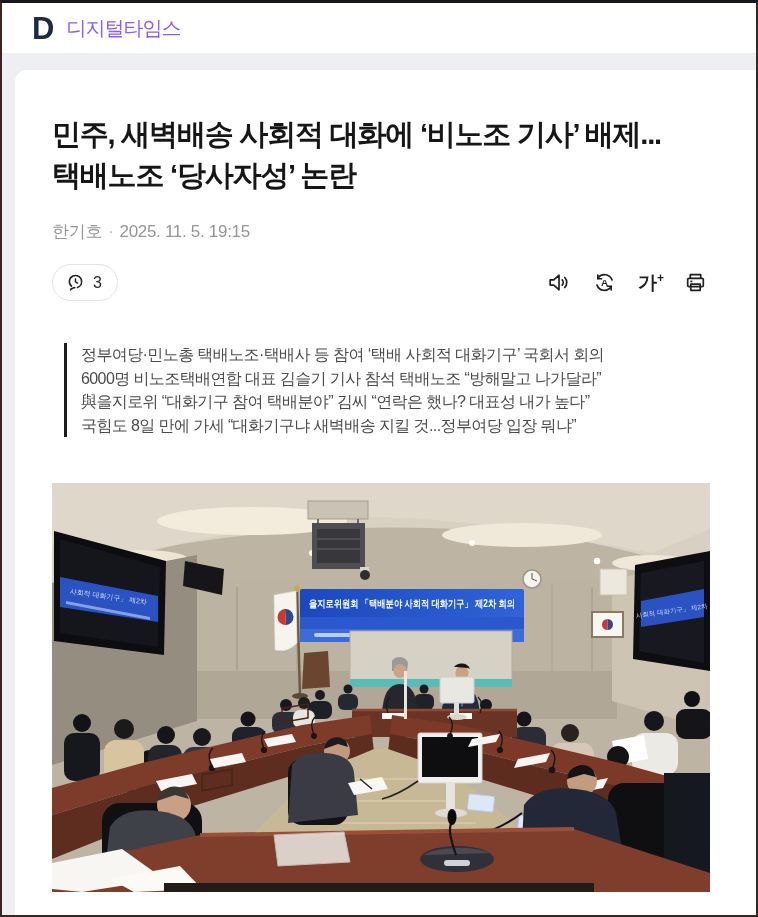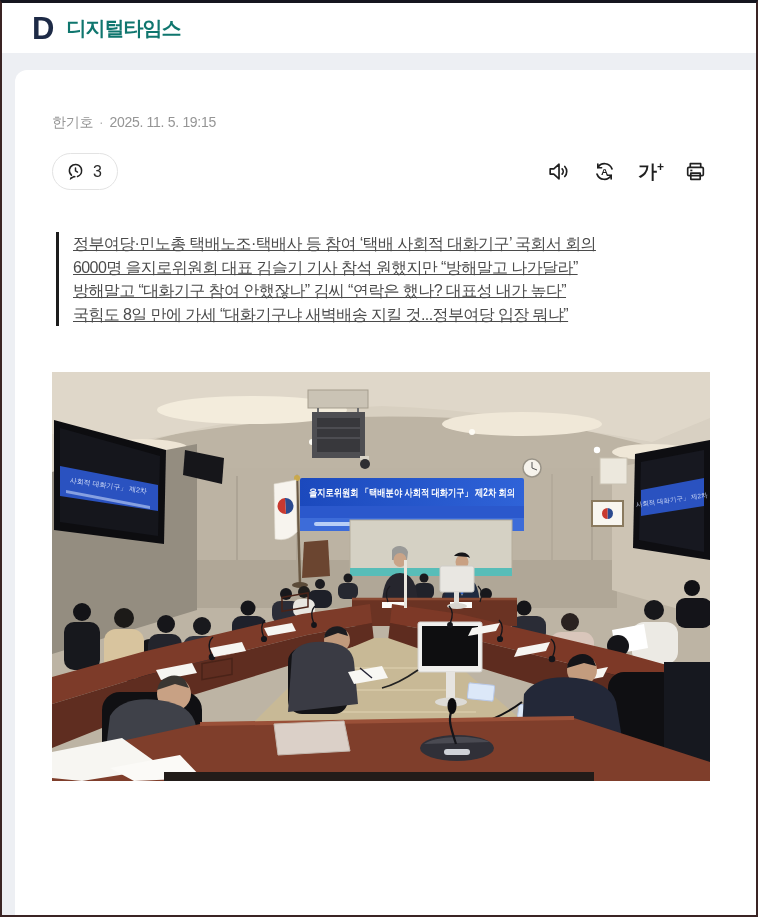--- a/index.html
+++ b/index.html
@@ -3,26 +3,26 @@
 <meta charset="utf-8">
 <style>
   html,body{margin:0;padding:0;}
   body{font-family:"Liberation Sans","DejaVu Sans",sans-serif;background:#ffffff;}
   .frame{position:relative;width:758px;height:917px;box-sizing:border-box;
     border-left:2px solid #3a2424;border-right:2px solid #3a2424;border-bottom:2px solid #3a2424;
     border-top:3px solid #16161f;background:#edeff3;overflow:hidden;}
   .site-header{height:50px;background:#ffffff;display:flex;align-items:center;padding-left:30px;}
   .logo-d{font-weight:900;font-size:31px;color:#1d2a46;line-height:1;letter-spacing:-1px;
     font-family:"Liberation Sans","DejaVu Sans",sans-serif;}
-  .brand{margin-left:13px;font-size:20px;font-weight:700;color:#0f766e;letter-spacing:-1px;}
+  .brand{margin-left:13px;font-size:20px;font-weight:400;color:#8b5cf6;letter-spacing:-1px;}
   .card{margin-left:13px;margin-top:17px;background:#ffffff;border-top-left-radius:12px;
     min-height:848px;padding:44px 46px 0 37px;box-sizing:border-box;}
   .title{margin:0;color:#161616;font-size:29px;font-weight:700;letter-spacing:-1.2px;line-height:1.42;}
   .title span{display:block;}
-  .byline{font-size:14px;color:#959595;letter-spacing:-0.3px;}
+  .byline{margin-top:24px;font-size:17px;color:#959595;letter-spacing:-0.3px;}
   .byline .sep{margin:0 6px;color:#b5b5b5;}
   .actions{margin-top:21px;display:flex;align-items:center;justify-content:space-between;}
   .comment-pill{display:flex;align-items:center;gap:7px;border:1px solid #e3e3e3;border-radius:20px;
     padding:7px 15px 7px 12px;background:#fff;cursor:pointer;}
   .comment-pill .cnt{font-size:16px;color:#2a2a2a;font-weight:500;}
   .tool-icons{display:flex;align-items:center;gap:21px;padding-right:2px;}
   .tool-btn{background:none;border:none;padding:0;cursor:pointer;display:flex;align-items:center;color:#1f1f1f;}
   .ga-plus{font-size:19px;font-weight:600;color:#1f1f1f;letter-spacing:-1px;position:relative;line-height:1;}
   .ga-plus .plus{font-size:12px;font-weight:700;position:relative;top:-7px;left:1px;}
   .quote{margin-top:42px;border-left:3px solid #1c1c1c;padding-left:14px;
@@ -35,20 +35,24 @@
 
 <div class="frame">
 
   <header class="site-header">
     <span class="logo-d">D</span>
     <span class="brand">디지털타임스</span>
   </header>
 
   <main class="card">
 
+    <h1 class="title">
+      <span>민주, 새벽배송 사회적 대화에 ‘비노조 기사’ 배제...</span>
+      <span>택배노조 ‘당사자성’ 논란</span>
+    </h1>
 
     <div class="byline">
       <span>한기호</span><span class="sep">·</span><span>2025. 11. 5. 19:15</span>
     </div>
 
     <div class="actions">
       <button class="comment-pill">
         <span style="display:flex;">
           <svg width="21" height="21" viewBox="0 0 24 24" fill="none" stroke="#222" stroke-width="1.7" stroke-linecap="round">
             <path d="M19 11a7 7 0 1 0-11.6 5.2L6.6 20l3.6-2.2A7 7 0 0 0 19 11Z" stroke-dasharray="28 3 6 3"></path>
@@ -90,24 +94,24 @@
               <path d="M7 8V4.5h10V8"></path>
               <rect x="4.5" y="8" width="15" height="8" rx="1.2"></rect>
               <rect x="7.5" y="13.5" width="9" height="6"></rect>
               <path d="M7 11h2"></path>
             </svg>
           </span>
         </button>
       </div>
     </div>
 
-    <blockquote class="quote" style="margin:42px 0 0 4px;text-decoration:underline;">
+    <blockquote class="quote" style="margin:42px 0 0 12px;">
       <div>정부여당·민노총 택배노조·택배사 등 참여 ‘택배 사회적 대화기구’ 국회서 회의</div>
-      <div>6000명 을지로위원회 대표 김슬기 기사 참석 원했지만 “방해말고 나가달라”</div>
-      <div>방해말고 “대화기구 참여 안했잖나” 김씨 “연락은 했나? 대표성 내가 높다”</div>
+      <div>6000명 비노조택배연합 대표 김슬기 기사 참석 택배노조 “방해말고 나가달라”</div>
+      <div>與을지로위 “대화기구 참여 택배분야” 김씨 “연락은 했나? 대표성 내가 높다”</div>
       <div>국힘도 8일 만에 가세 “대화기구냐 새벽배송 지킬 것...정부여당 입장 뭐냐”</div>
     </blockquote>
 
     <figure class="photo-wrap" style="margin:46px 0 0 0;">
       <svg width="658" height="409" viewBox="0 0 658 409">
         <defs>
           <linearGradient id="bannerGrad" x1="0" y1="0" x2="1" y2="0">
             <stop offset="0" stop-color="#1b49bd"></stop>
               <stop offset="1" stop-color="#2f63d8"></stop>
           </linearGradient>

